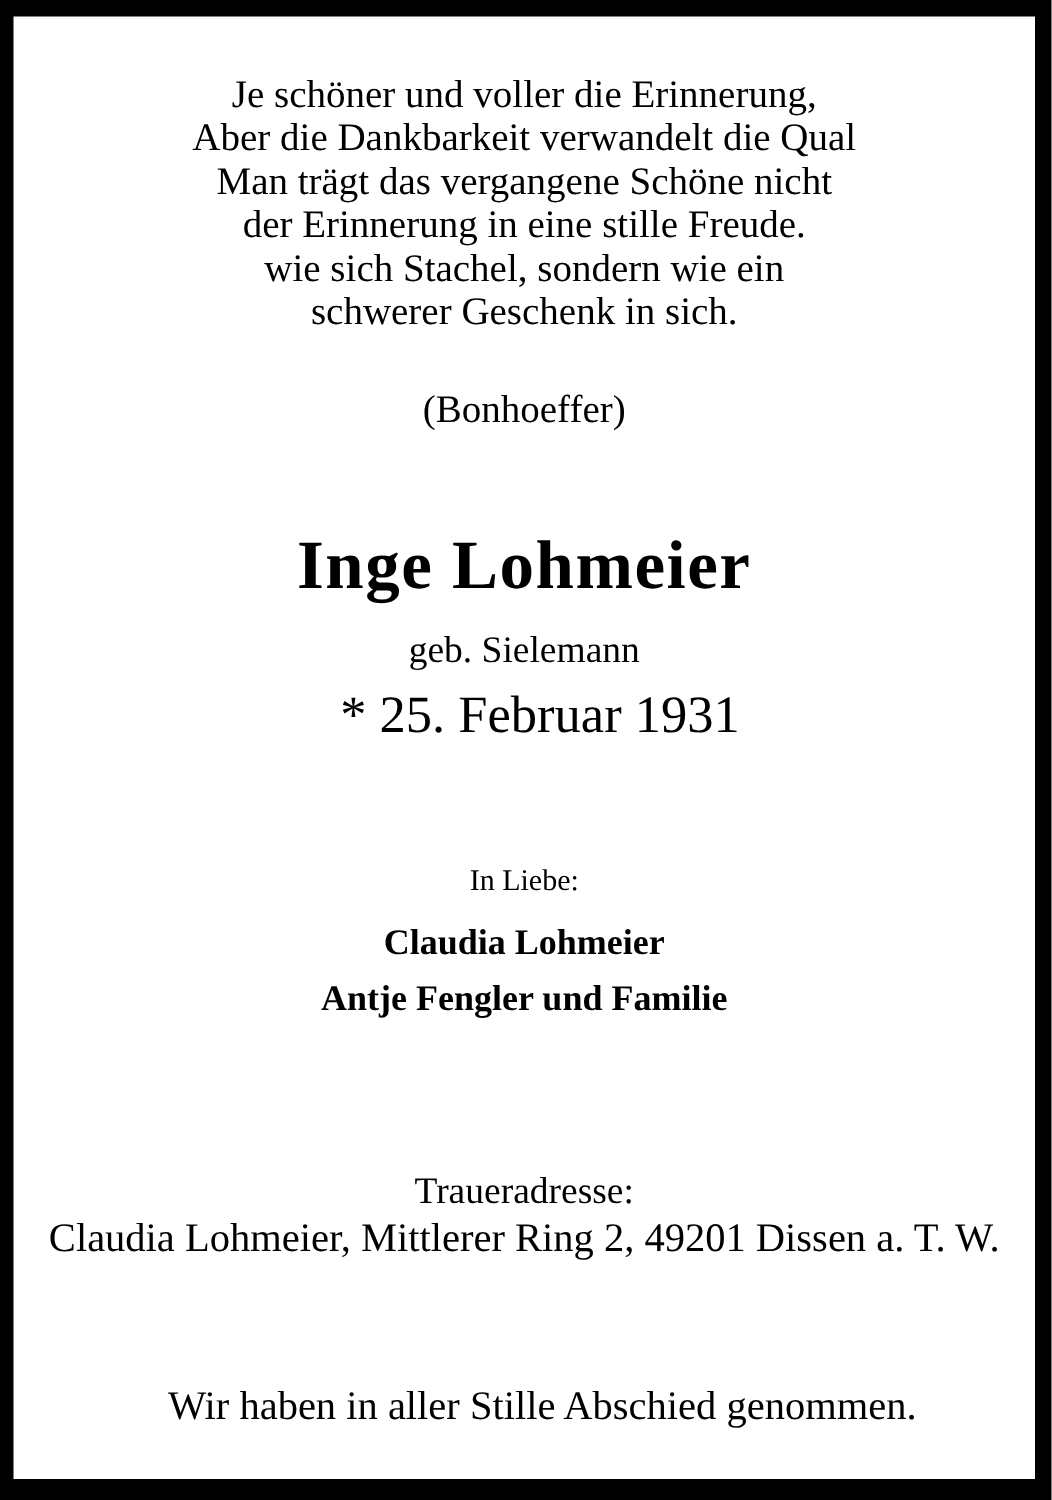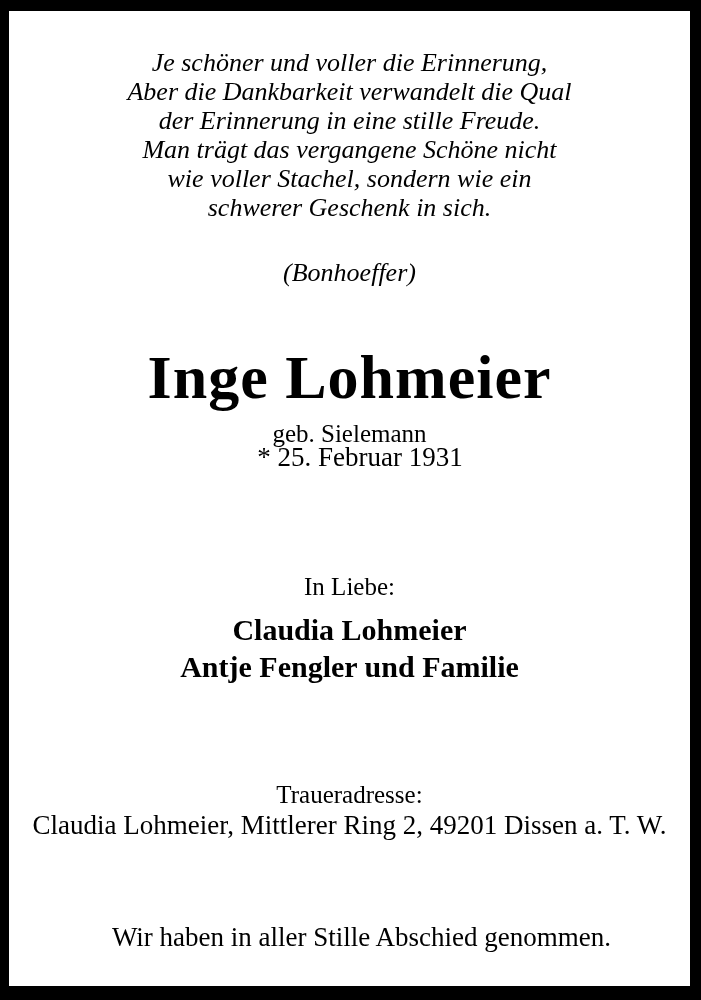--- a/index.html
+++ b/index.html
@@ -22,60 +22,58 @@
   }
   .block {
     position: absolute;
     left: 0;
     right: 0;
     text-align: center;
     white-space: nowrap;
   }
   .quote {
     top: 37px;
-    font-style: italic;
     font-size: 26px;
     line-height: 29px;
   }
   .quote-attribution {
     top: 247px;
-    font-style: italic;
     font-size: 26px;
     line-height: 29px;
   }
   .deceased-name {
     top: 326px;
     font-weight: bold;
-    font-size: 62px;
+    font-size: 46px;
     line-height: 80px;
     letter-spacing: 1px;
   }
   .maiden-name {
     top: 408px;
     font-size: 25px;
     line-height: 30px;
   }
   .dates-row {
-    top: 430px;
-    font-size: 27px;
+    top: 450px;
+    font-size: 35px;
     line-height: 32px;
     display: flex;
     justify-content: center;
     gap: 76px;
     margin-left: 21px;
   }
   .farewell-intro {
     top: 561px;
-    font-size: 25px;
+    font-size: 20px;
     line-height: 30px;
   }
   .mourners {
     top: 600px;
     font-weight: bold;
-    font-size: 30px;
+    font-size: 24px;
     line-height: 37px;
   }
   .mourning-label {
     top: 769px;
     font-size: 25px;
     line-height: 29px;
   }
   .mourning-address {
     top: 799px;
     font-size: 27px;
@@ -90,23 +88,23 @@
 </style>
 </head>
 <body>
 
 <div class="page">
   <div class="sheet">
 
     <div class="block quote">
       <div>Je schöner und voller die Erinnerung,</div>
       <div>Aber die Dankbarkeit verwandelt die Qual</div>
+      <div>Man trägt das vergangene Schöne nicht</div>
       <div>der Erinnerung in eine stille Freude.</div>
-      <div>Man trägt das vergangene Schöne nicht</div>
-      <div>wie voller Stachel, sondern wie ein</div>
+      <div>wie sich Stachel, sondern wie ein</div>
       <div>schwerer Geschenk in sich.</div>
     </div>
 
     <div class="block quote-attribution">(Bonhoeffer)</div>
 
     <div class="block deceased-name">Inge Lohmeier</div>
 
     <div class="block maiden-name">geb. Sielemann</div>
 
     <div class="block dates-row">

